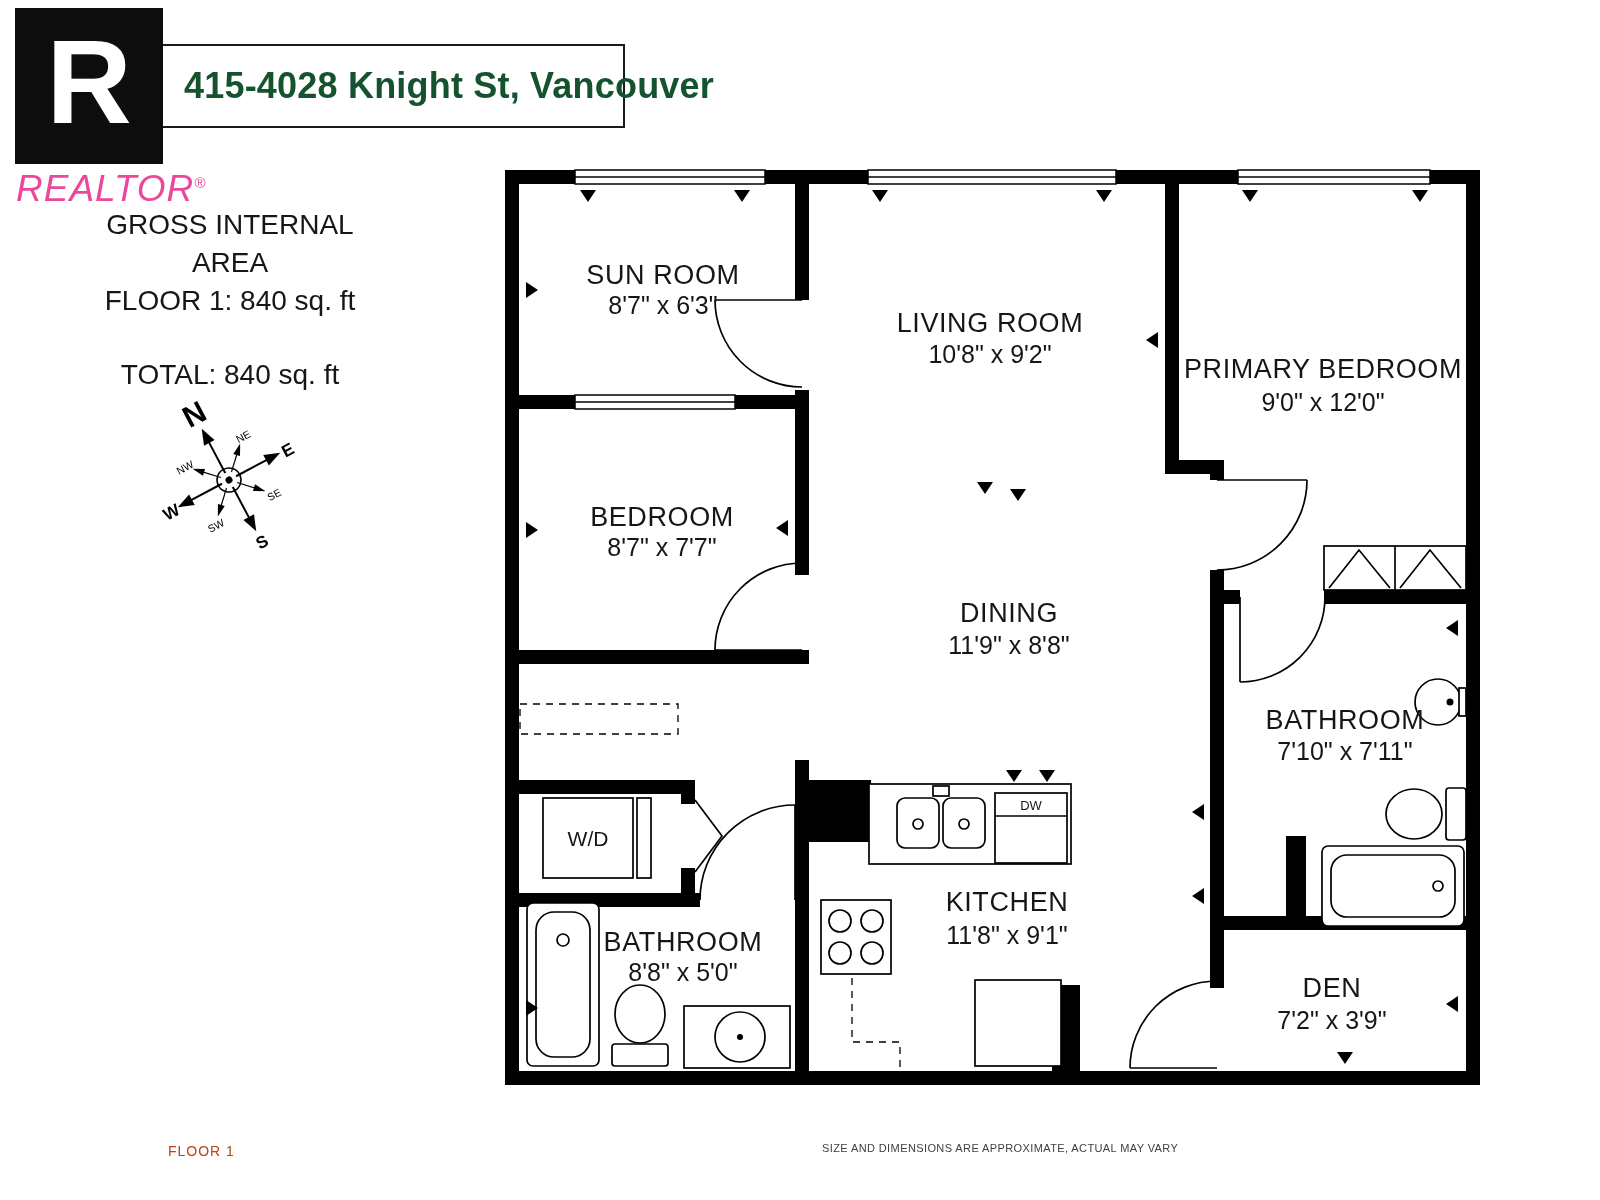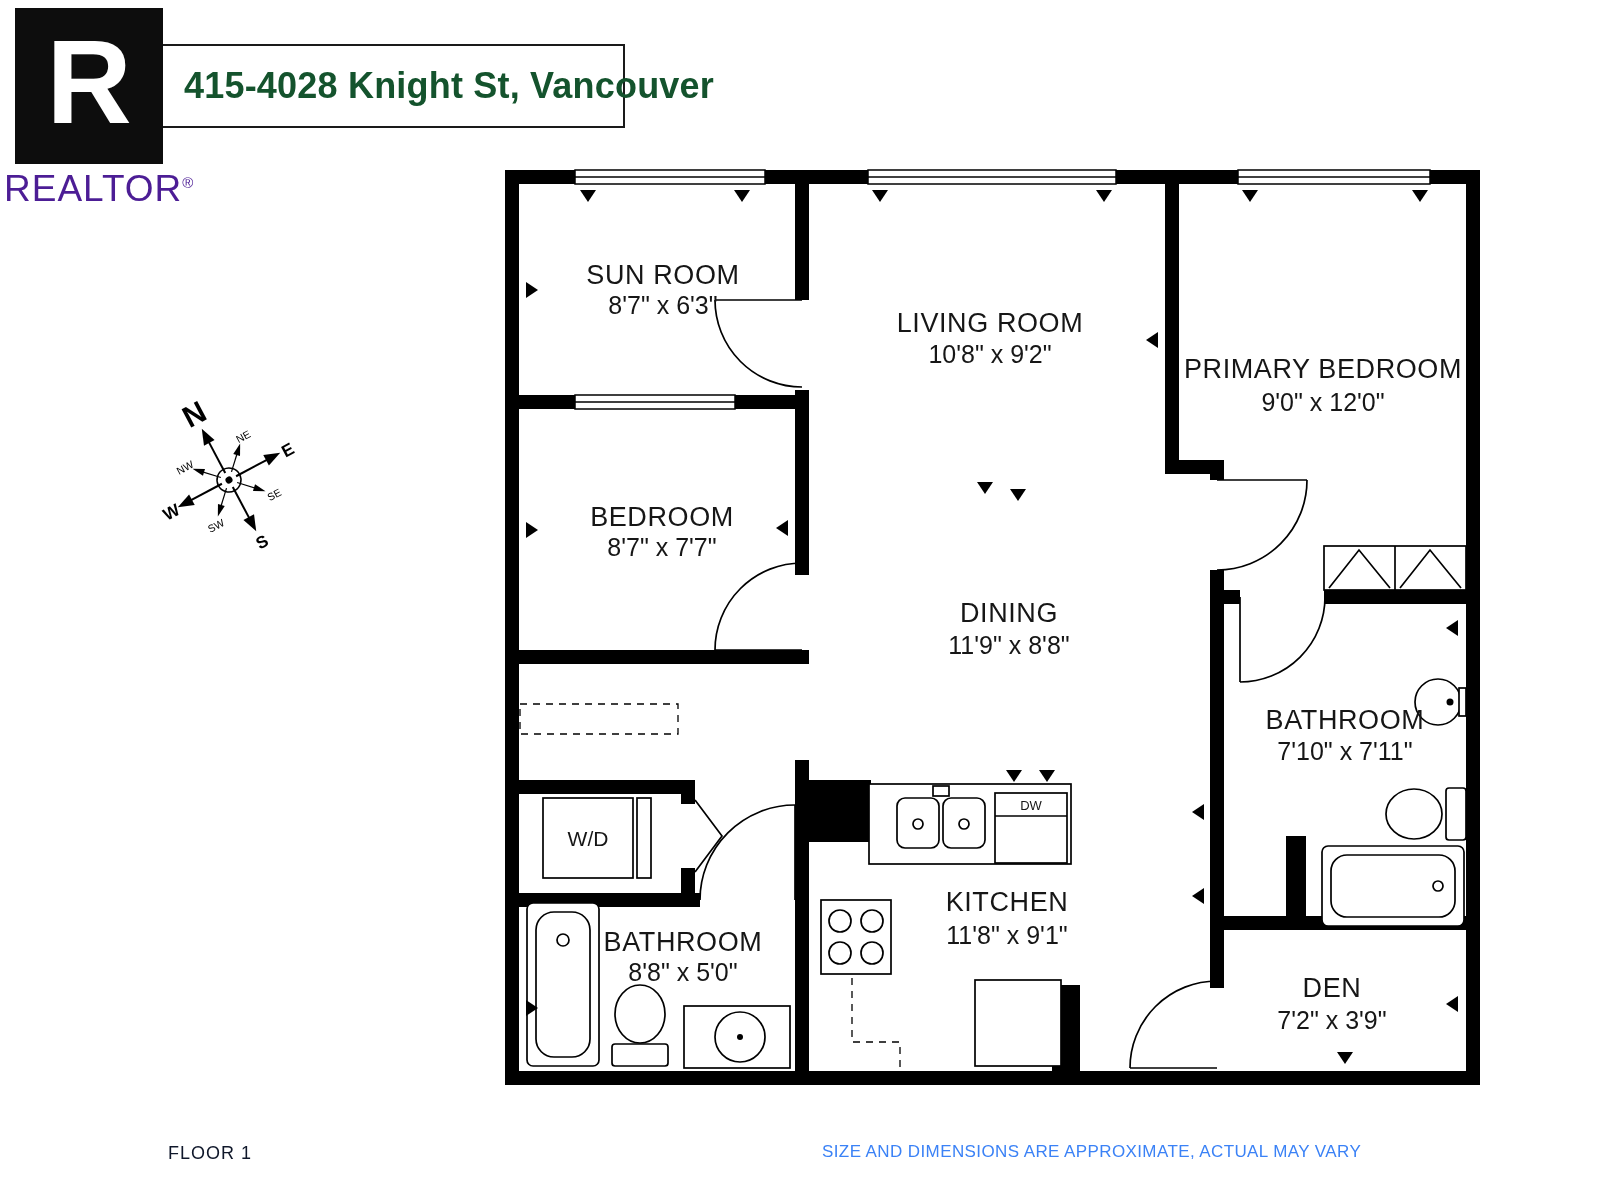--- a/index.html
+++ b/index.html
@@ -16,30 +16,30 @@
   .title-text{
     position:absolute;left:122px;top:0;height:100%;display:flex;align-items:center;
     font-size:36px;font-weight:600;color:#14532d;letter-spacing:.2px;white-space:nowrap;
   }
   .logo{
     left:15px;top:8px;width:148px;height:156px;background:#0d0d0d;z-index:2;
     display:flex;align-items:center;justify-content:center;
   }
   .logo-r{color:#fff;font-size:118px;font-weight:700;line-height:1;transform:translateY(-4px);}
   .brand{
-    left:4px;top:168px;font-size:37px;color:#4c1d95;letter-spacing:1px;z-index:2;white-space:nowrap;
+    left:16px;top:168px;font-size:37px;color:#ec4899;letter-spacing:1px;z-index:2;white-space:nowrap;font-style:italic;
   }
   .brand .reg{font-size:15px;vertical-align:super;}
   .area-block{
     left:70px;top:206px;width:320px;text-align:center;font-size:28px;line-height:38px;font-weight:500;
   }
   .area-total{margin-top:36px;}
   
-  .footer-left{left:168px;top:1143px;font-size:18px;color:#0f172a;letter-spacing:1px;}
-  .footer-right{left:822px;top:1142px;font-size:17px;color:#3b82f6;letter-spacing:.4px;}
+  .footer-left{left:168px;top:1143px;font-size:14px;color:#c2410c;letter-spacing:1px;}
+  .footer-right{left:822px;top:1142px;font-size:11px;color:#404040;letter-spacing:.4px;}
   
   svg{position:absolute;left:0;top:0;}
   .room-name{font-size:27px;font-weight:500;letter-spacing:.6px;fill:#161616;text-anchor:middle;}
   .room-dims{font-size:25px;fill:#161616;text-anchor:middle;}
   .mini-label{font-size:13px;fill:#161616;text-anchor:middle;}
   .wd-label{font-size:21px;fill:#161616;text-anchor:middle;}
   .c-n{font-size:30px;font-weight:700;fill:#000;text-anchor:middle;}
   .c-main{font-size:17px;font-weight:700;fill:#000;text-anchor:middle;}
   .c-min{font-size:10.5px;fill:#000;text-anchor:middle;}
   .fx{fill:#fff;stroke:#000;stroke-width:1.7;}
@@ -295,17 +295,22 @@
   <div class="abs title-box">
     <div class="title-text">415-4028 Knight St, Vancouver</div>
   </div>
   <div class="abs logo">
     <div class="logo-r">R</div>
   </div>
   <div class="abs brand">
     <span>REALTOR</span><span class="reg">®</span>
   </div>
 
+  <div class="abs area-block">
+    <div>GROSS INTERNAL AREA</div>
+    <div>FLOOR 1: 840 sq. ft</div>
+    <div class="area-total">TOTAL: 840 sq. ft</div>
+  </div>
 
   <div class="abs footer-left">FLOOR 1</div>
   <div class="abs footer-right">SIZE AND DIMENSIONS ARE APPROXIMATE, ACTUAL MAY VARY</div>
 
 </div>
 
 </body></html>

